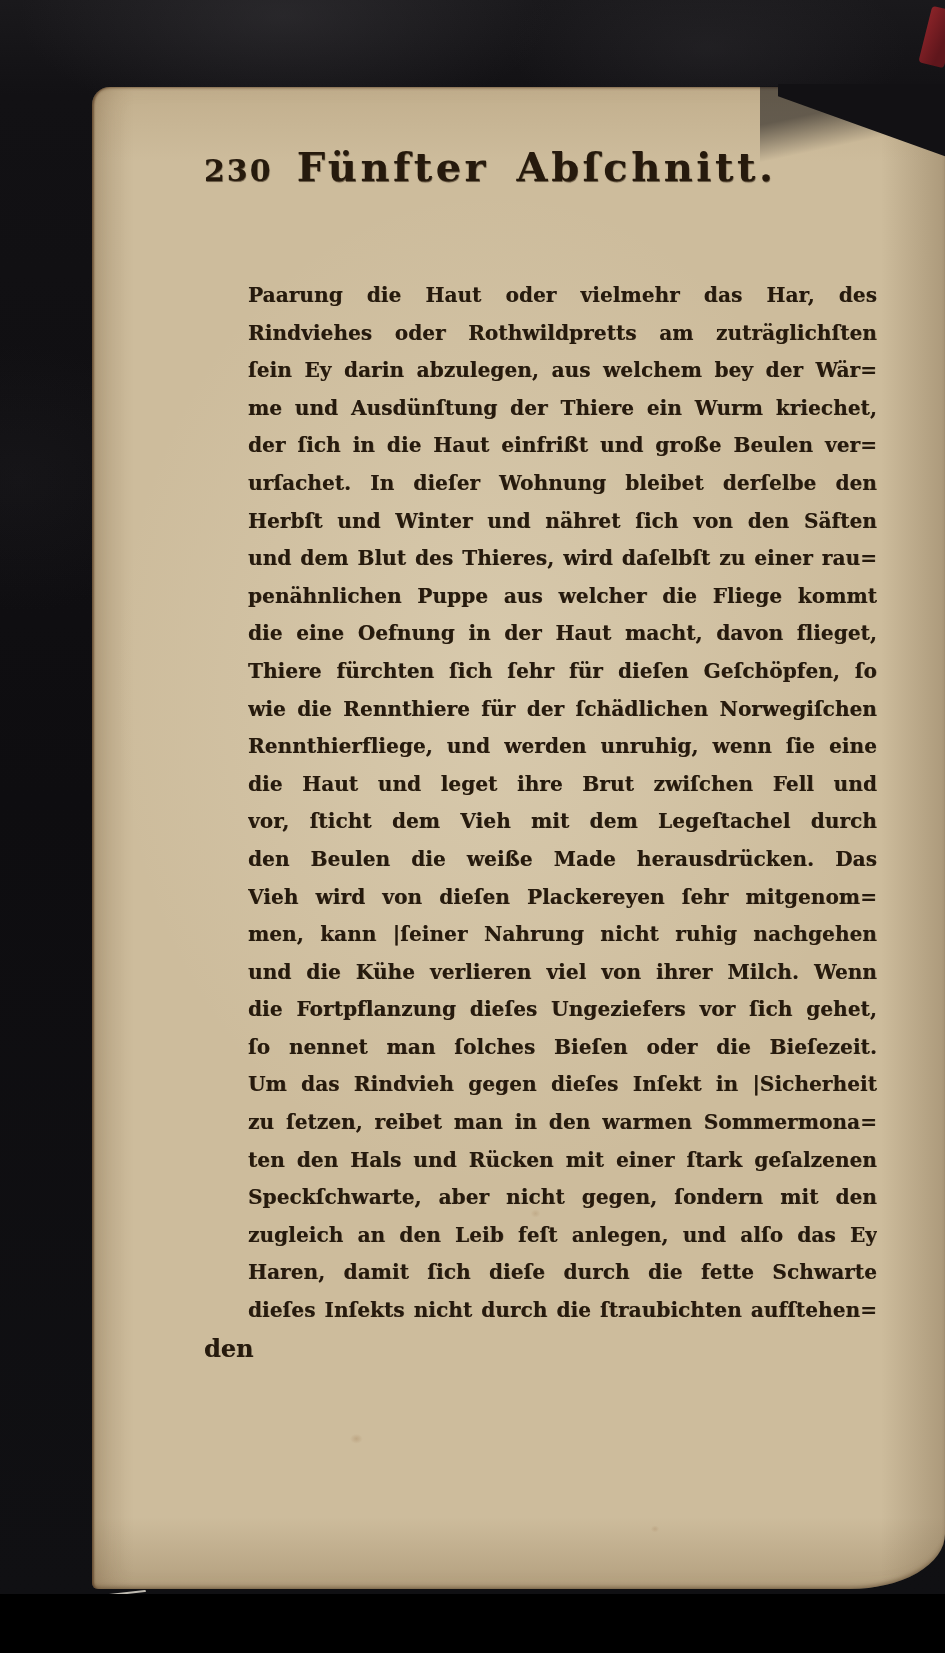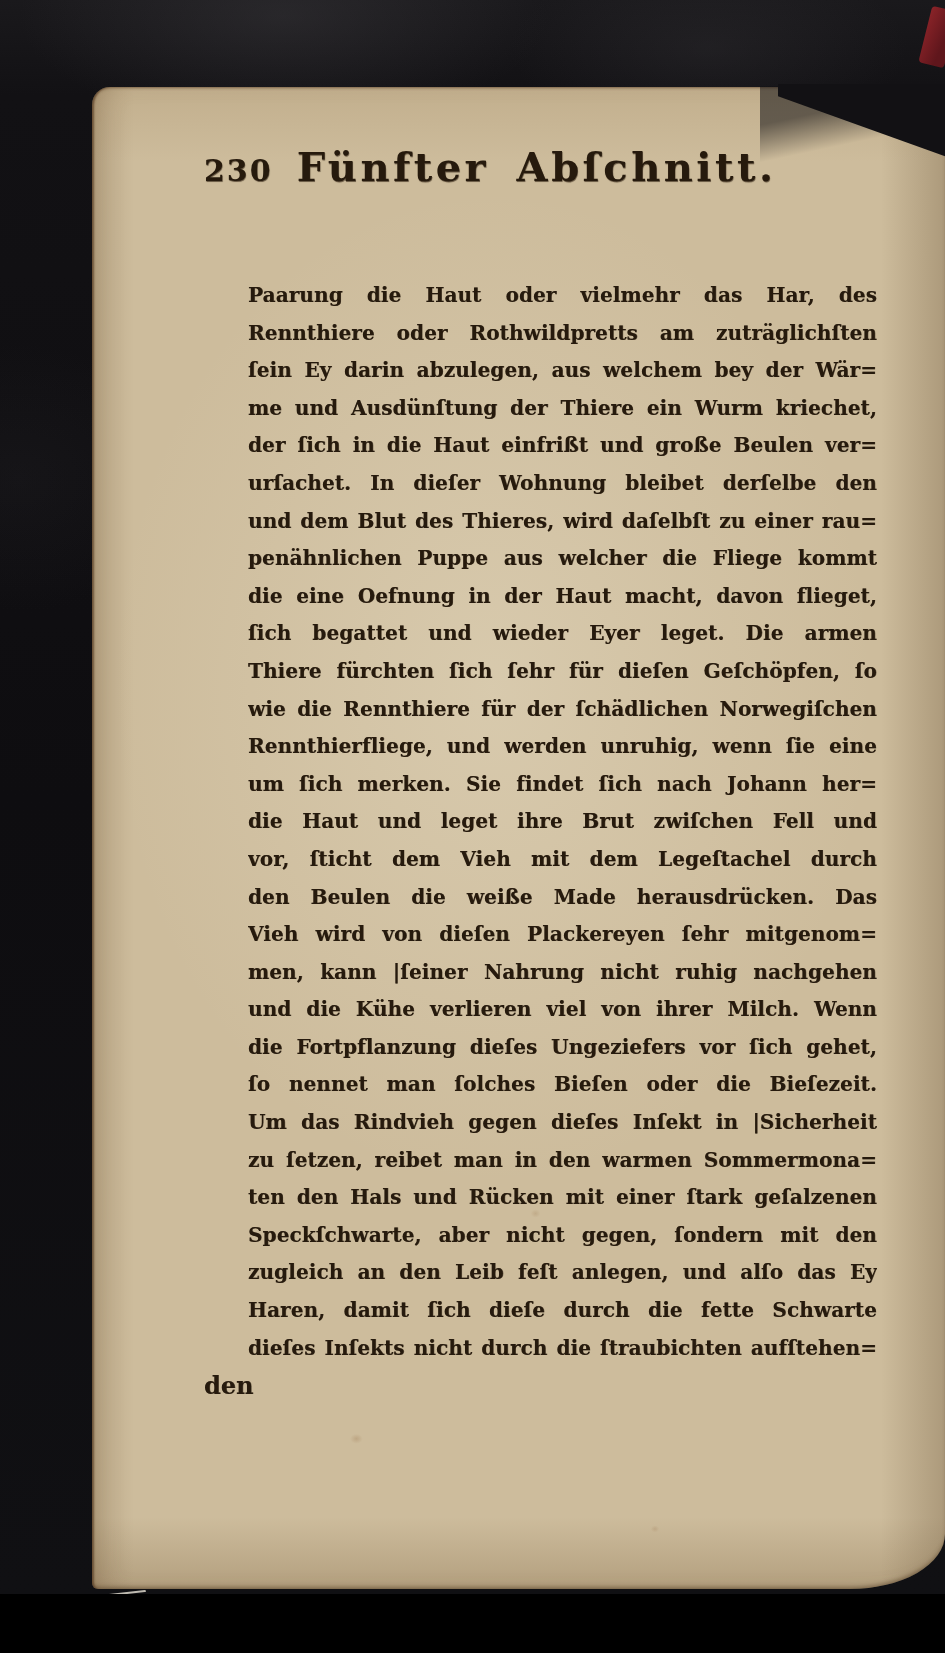--- a/index.html
+++ b/index.html
@@ -104,33 +104,32 @@
     <div class="textblock">
 
       <div class="header">
         <span class="pagenum">230</span>
         <span class="title">Fünfter Abſchnitt.</span>
       </div>
 
       <div class="body">
 
         <div class="line">Paarung die Haut oder vielmehr das Har, des</div>
-          <div class="line">Rennthiere oder Rothwildpretts am zuträglichſten</div>
+          <div class="line">Rindviehes oder Rothwildpretts am zuträglichſten</div>
           <div class="line">ſein Ey darin abzulegen, aus welchem bey der Wär=</div>
           <div class="line">me und Ausdünſtung der Thiere ein Wurm kriechet,</div>
           <div class="line">der ſich in die Haut einfrißt und große Beulen ver=</div>
           <div class="line">urſachet.  In dieſer Wohnung bleibet derſelbe den</div>
+          <div class="line">Herbſt und Winter und nähret ſich von den Säften</div>
           <div class="line">und dem Blut des Thieres, wird daſelbſt zu einer rau=</div>
           <div class="line">penähnlichen Puppe aus welcher die Fliege kommt</div>
           <div class="line">die eine Oefnung in der Haut macht, davon flieget,</div>
-          <div class="line">ſich begattet und wieder Eyer leget.  Die armen</div>
           <div class="line">Thiere fürchten ſich ſehr für dieſen Geſchöpfen, ſo</div>
           <div class="line">wie die Rennthiere für der ſchädlichen Norwegiſchen</div>
           <div class="line">Rennthierfliege, und werden unruhig, wenn ſie eine</div>
-          <div class="line">um ſich merken.  Sie findet ſich nach Johann her=</div>
           <div class="line">die Haut und leget ihre Brut zwiſchen Fell und</div>
           <div class="line">vor, ſticht dem Vieh mit dem Legeſtachel durch</div>
           <div class="line">den Beulen die weiße Made herausdrücken.  Das</div>
           <div class="line">Vieh wird von dieſen Plackereyen ſehr mitgenom=</div>
           <div class="line">men, kann |ſeiner Nahrung nicht ruhig nachgehen</div>
           <div class="line">und die Kühe verlieren viel von ihrer Milch.  Wenn</div>
           <div class="line">die Fortpflanzung dieſes Ungeziefers vor ſich gehet,</div>
           <div class="line">ſo nennet man ſolches Bieſen oder die Bieſezeit.</div>
           <div class="line">Um das Rindvieh gegen dieſes Inſekt in |Sicherheit</div>
           <div class="line">zu ſetzen, reibet man in den warmen Sommermona=</div>

